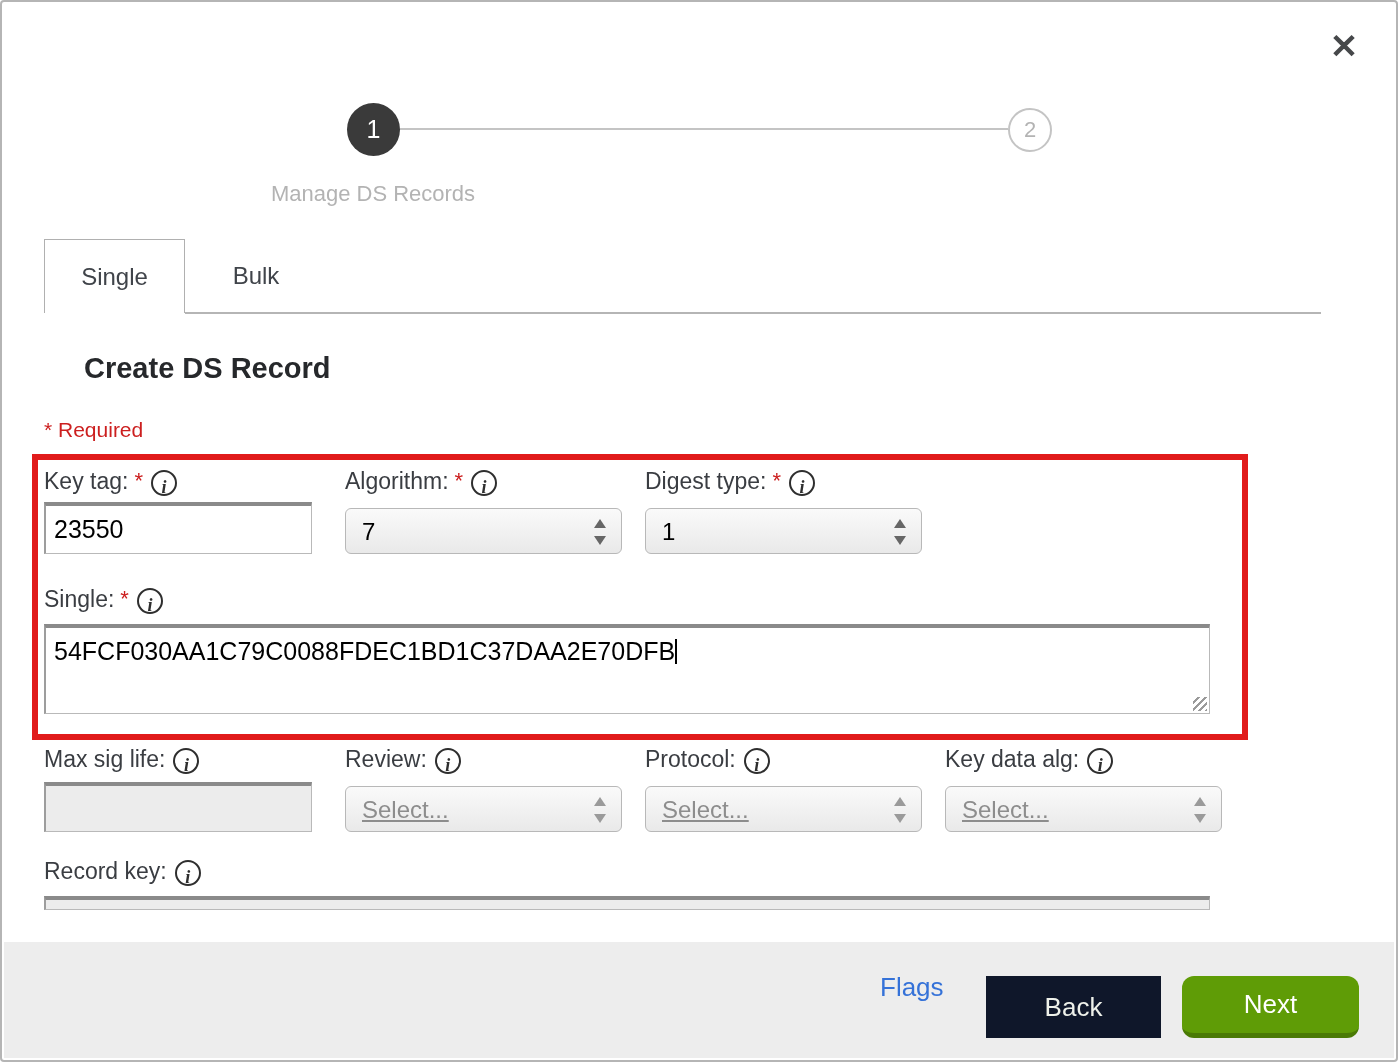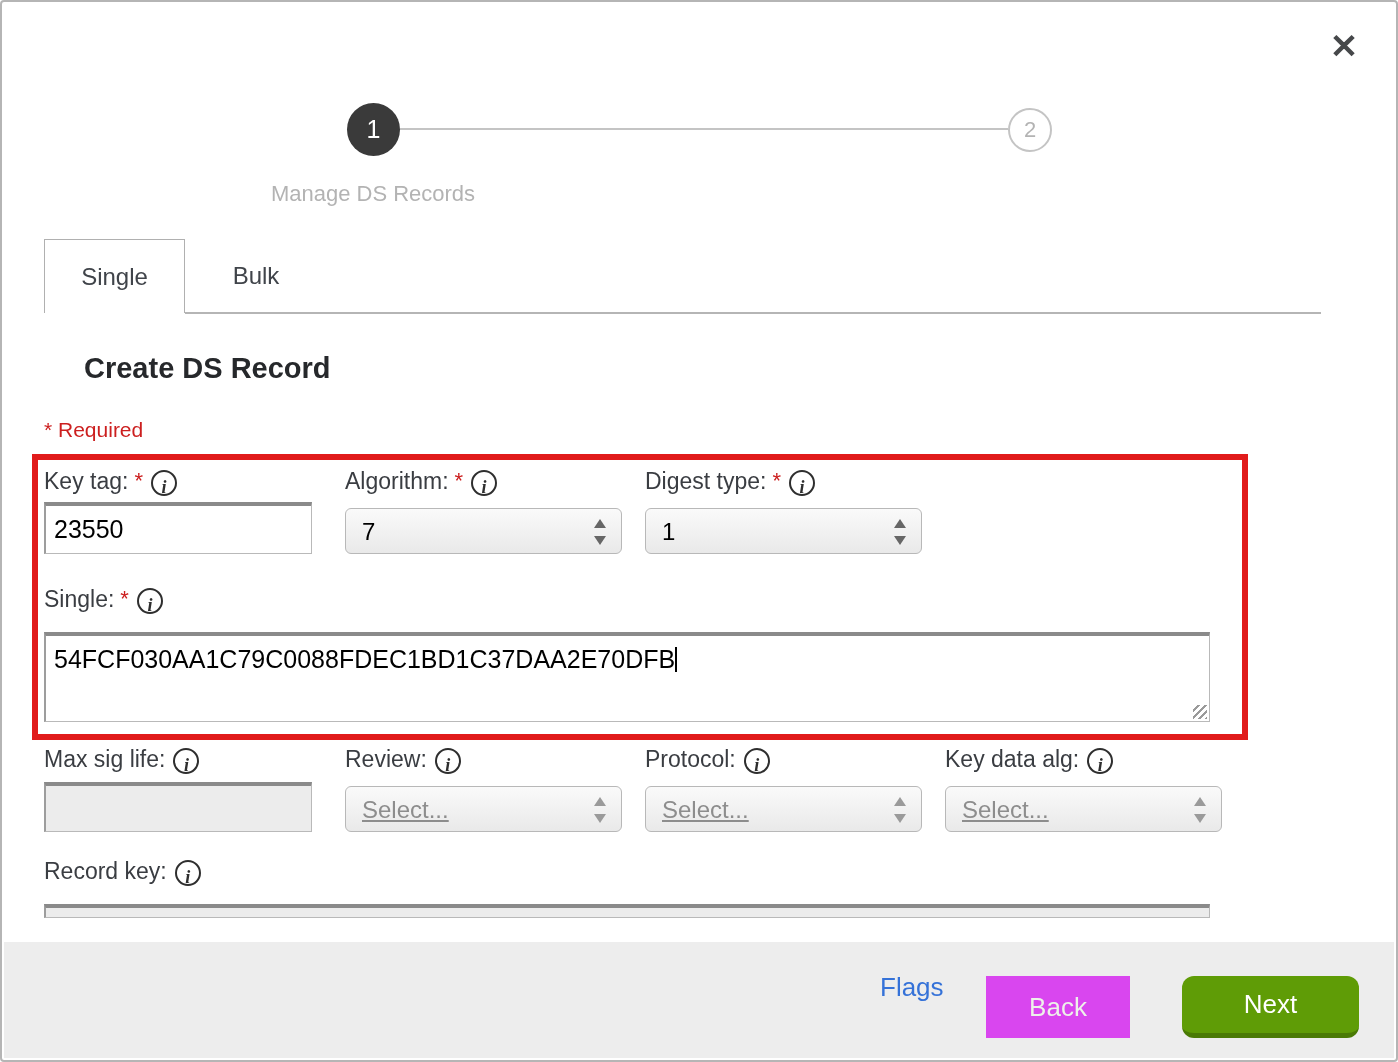--- a/index.html
+++ b/index.html
@@ -59,21 +59,21 @@
   .text-input {
     position:absolute; background:#fff; font-family:"Liberation Sans", sans-serif;
     font-size:25px; color:#000; padding:0 8px;
     border:1px solid #b9b9b9; border-top:4px solid #8a8a8a; border-left:2px solid #9d9d9d;
     outline:none;
   }
   .text-input.gray { background:#ececec; }
   .fake-textarea {
     position:absolute; background:#fff; font-size:25px; color:#000;
     border:1px solid #b9b9b9; border-top:4px solid #8a8a8a; border-left:2px solid #9d9d9d;
-    padding:9px 8px; overflow:hidden;margin-top:8px;
+    padding:9px 8px; overflow:hidden;
   }
   .fake-textarea.pubkey { background:#ececec; }
   .caret { display:inline-block; width:0; height:25px; border-left:2px solid #000; vertical-align:-4px; }
   .grip {
     position:absolute; right:2px; bottom:2px; width:14px; height:14px;
     background:repeating-linear-gradient(135deg, transparent 0 3px, #9a9a9a 3px 5px);
   }
 
   
   .select {
@@ -86,21 +86,21 @@
   .spin .up, .spin .down { position:absolute; left:1px; width:0; height:0; border-left:6px solid transparent; border-right:6px solid transparent; }
   .spin .up   { top:2px;  border-bottom:9px solid #666; }
   .spin .down { bottom:2px; border-top:9px solid #666; }
   .select.placeholder .spin .up   { border-bottom-color:#9a9a9a; }
   .select.placeholder .spin .down { border-top-color:#9a9a9a; }
 
   
   .footer { position:absolute; left:2px; right:2px; bottom:2px; top:940px; background:#ededed; }
   .cancel-link { position:absolute; left:876px; top:30px; font-size:26px; color:#3572d8; text-decoration:none; cursor:pointer; }
   .btn { position:absolute; top:34px; height:62px; border:none; font-size:26px; font-family:"Liberation Sans", sans-serif; cursor:pointer; }
-  .btn.back { left:982px; width:144px; background:#d946ef; color:#eef1ea; }
+  .btn.back { left:982px; width:175px; background:#0f172a; color:#eef1ea; }
   .btn.next { left:1178px; width:177px; background:#5f9c06; color:#fff; border-bottom:5px solid #4a7a05;border-radius:12px; }
 </style>
 </head>
 <body>
 
 <div class="modal">
 
   <button class="close-btn">✕</button>
 
   <div class="step-line"></div>

